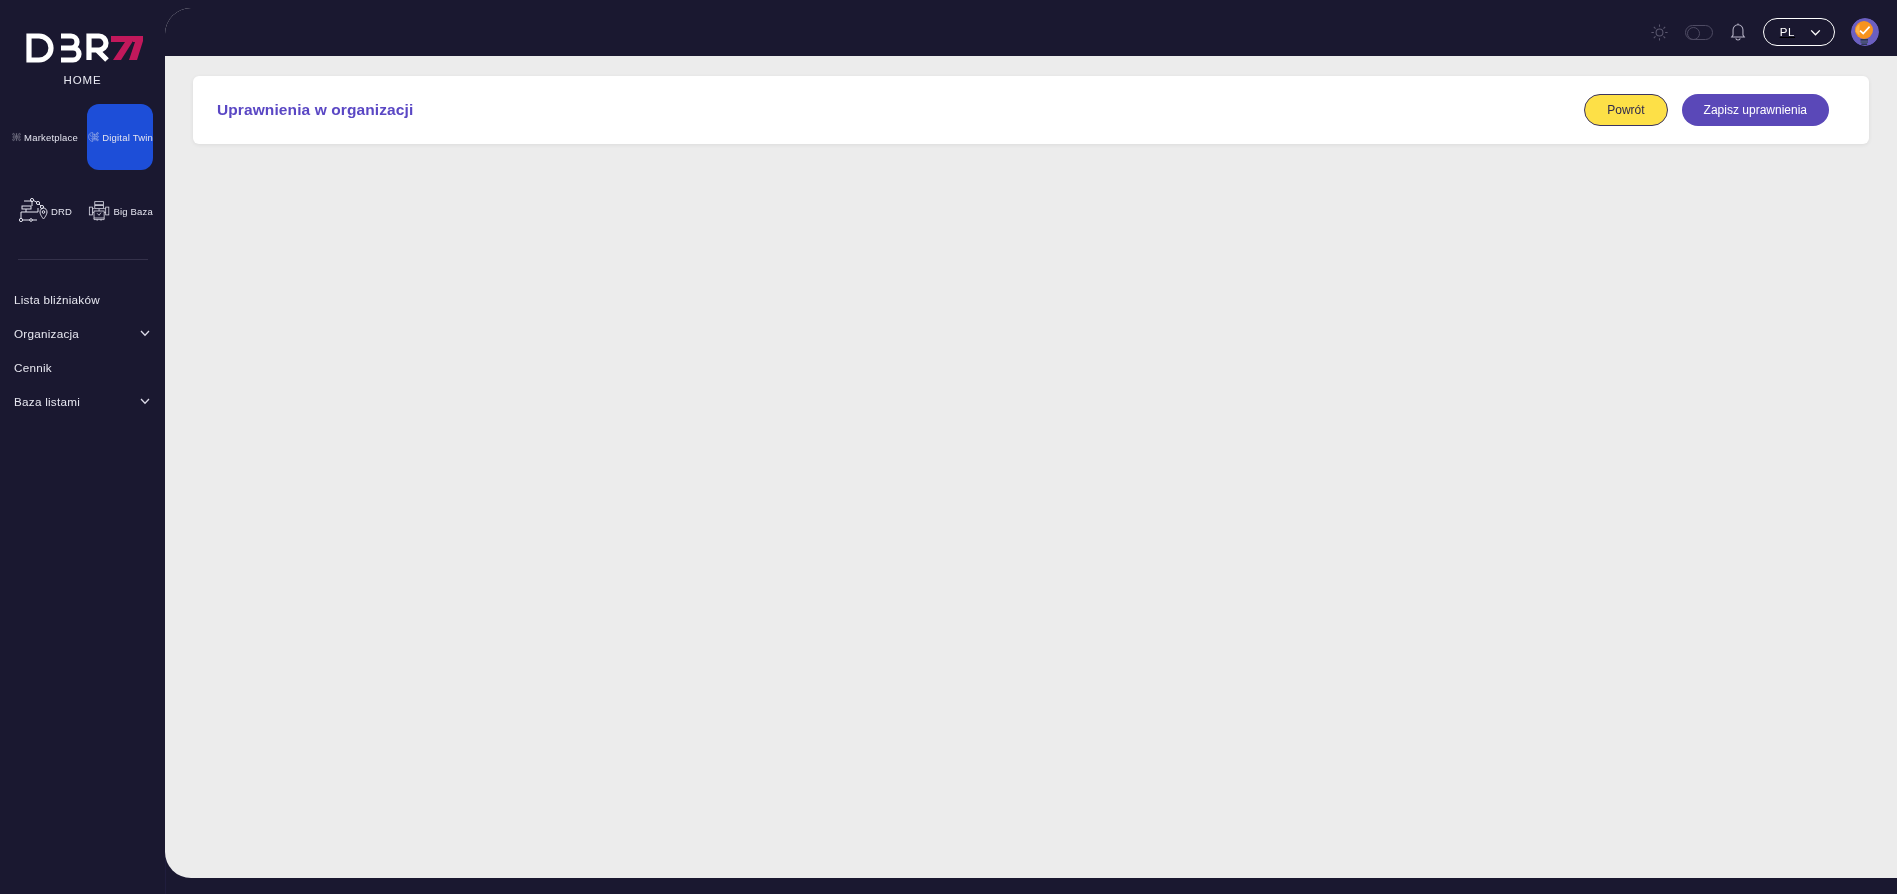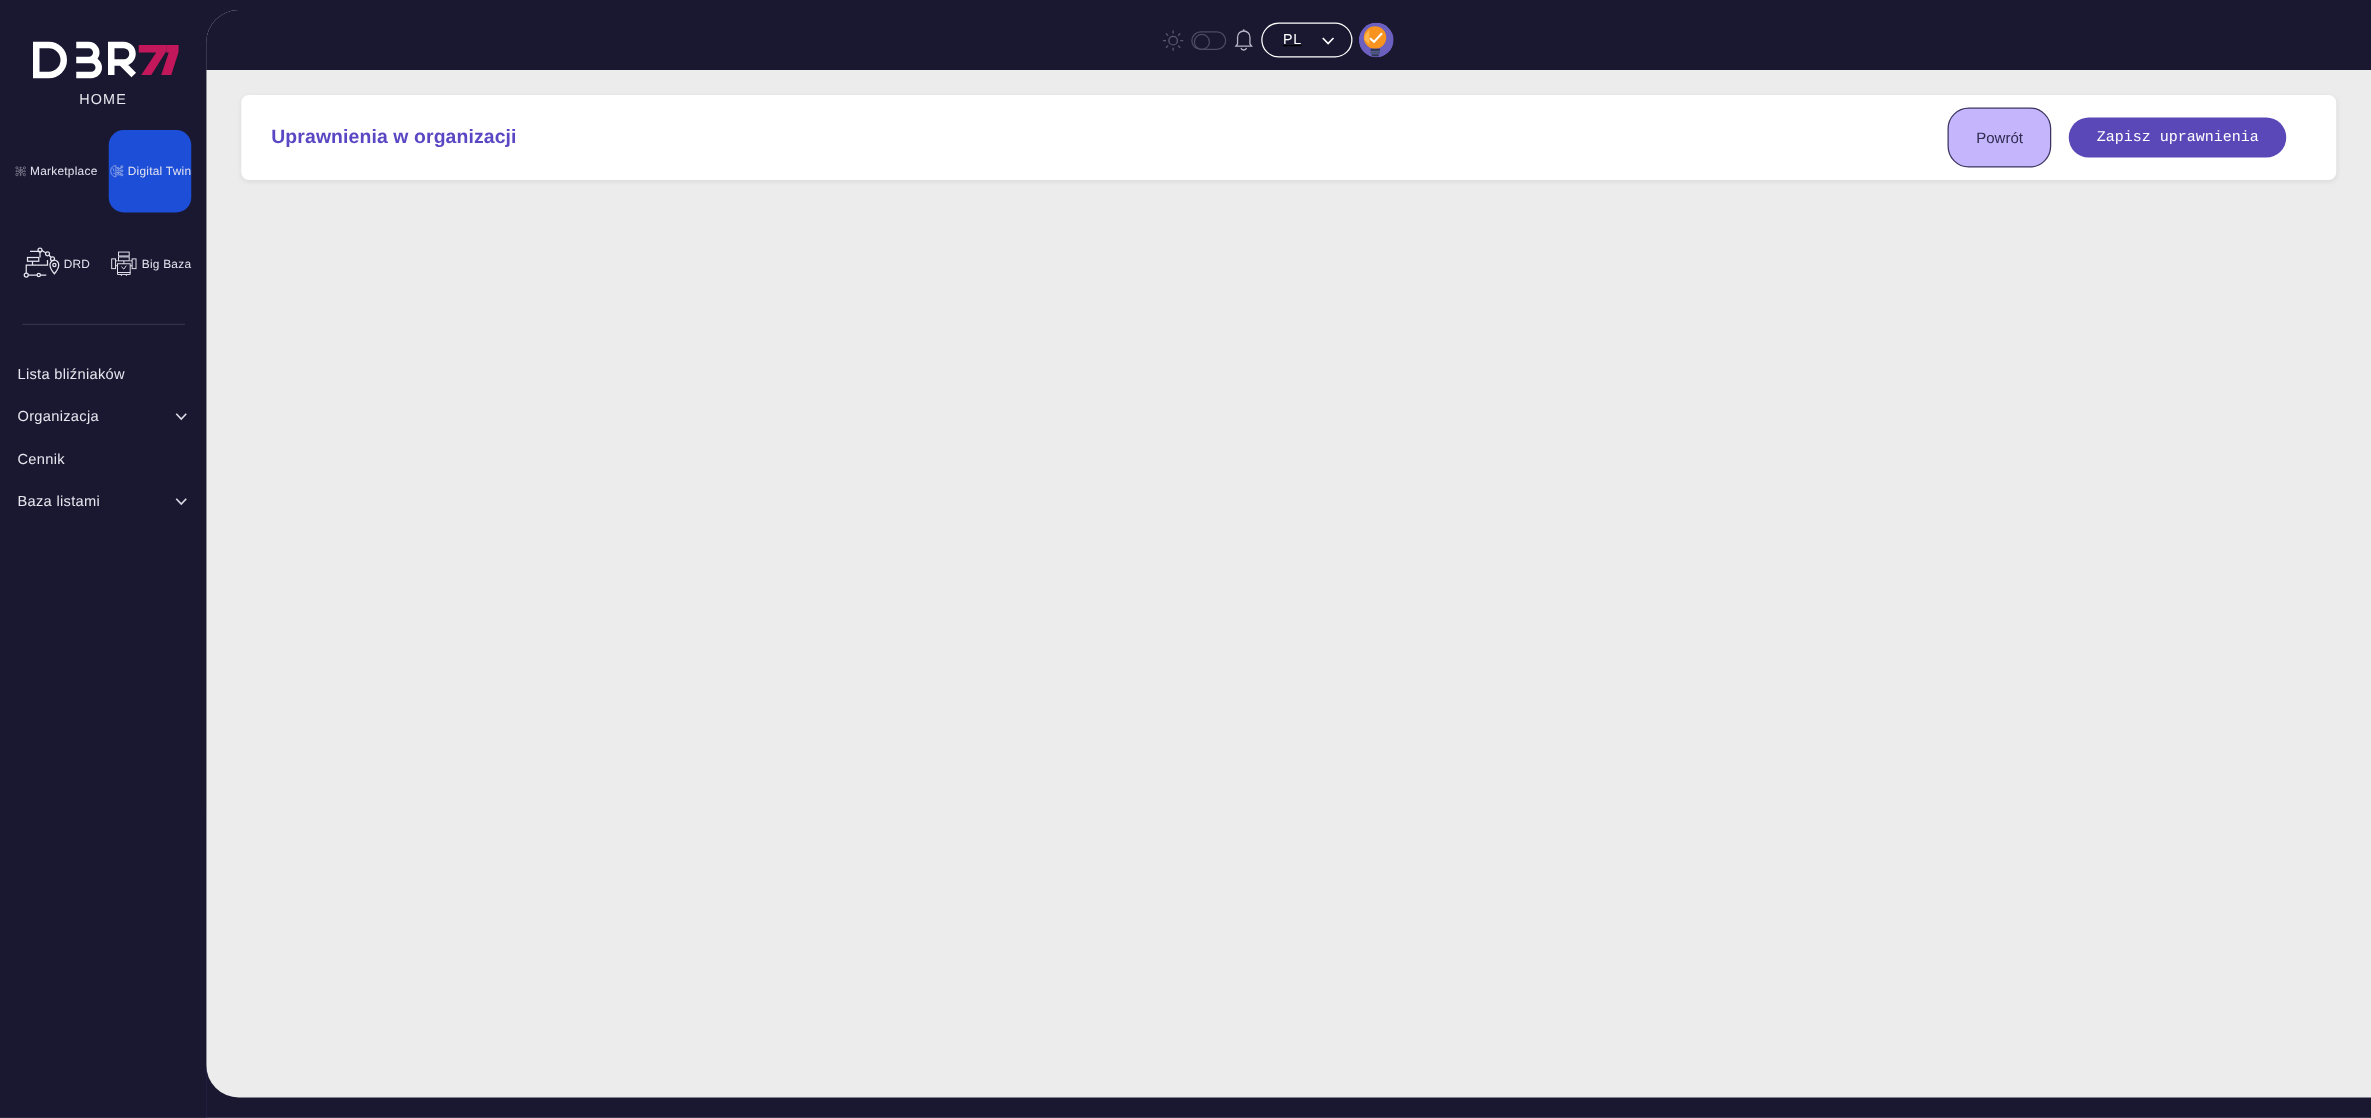--- a/index.html
+++ b/index.html
@@ -94,22 +94,22 @@
     border-top-left-radius: 26px;
     border-bottom-left-radius: 26px;
     z-index: 2;
   }
 
   
   #topbar {
     position: absolute;
     left: 0; top: 0; right: 0;
     height: 48px;
-    display: flex; align-items: center; justify-content: center;
-    gap: 5px;
+    display: flex; align-items: center; justify-content: flex-end;
+    gap: 16px;
     padding-right: 18px;
     background: #1a1830;
     border-top-left-radius: 26px;
     text-decoration: underline;
   }
   .sun-icon { width: 19px; height: 19px; opacity:.5;}
   .theme-toggle {
     width: 28px; height: 15px;
     border-radius: 9px;
     border: 1.3px solid #4e4b63;
@@ -156,40 +156,40 @@
     font-size: 15.5px;
     font-weight: bold;
     color: #5a47c4;
     letter-spacing: .1px;
   }
   .hdr-actions {
     margin-left: auto;
     display: flex; align-items: center; gap: 14px;
   }
   .btn-outline {
-    height: 48px;
+    height: 32px;
     padding: 0 22px;
     border: 1.3px solid #3b3460;
     border-radius: 17px;
-    background: #c4b5fd;
+    background: #fde047;
     color: #2f2a4e;
     font-size: 12px;
     font-family: "Liberation Sans", sans-serif;
     cursor: pointer;
     white-space: nowrap;
   }
   .btn-primary {
     height: 32px;
     padding: 0 22px;
     border: none;
     border-radius: 17px;
     background: #5a48b8;
     color: #fff;
     font-size: 12px;
-    font-family: Liberation Mono, monospace;
+    font-family: Liberation Sans, sans-serif;
     cursor: pointer;
     white-space: nowrap;
   }
 
   
   #leftCard {
     position: absolute;
     left: 214px; top: 188px;
     width: 540px;
     background: #fff;

